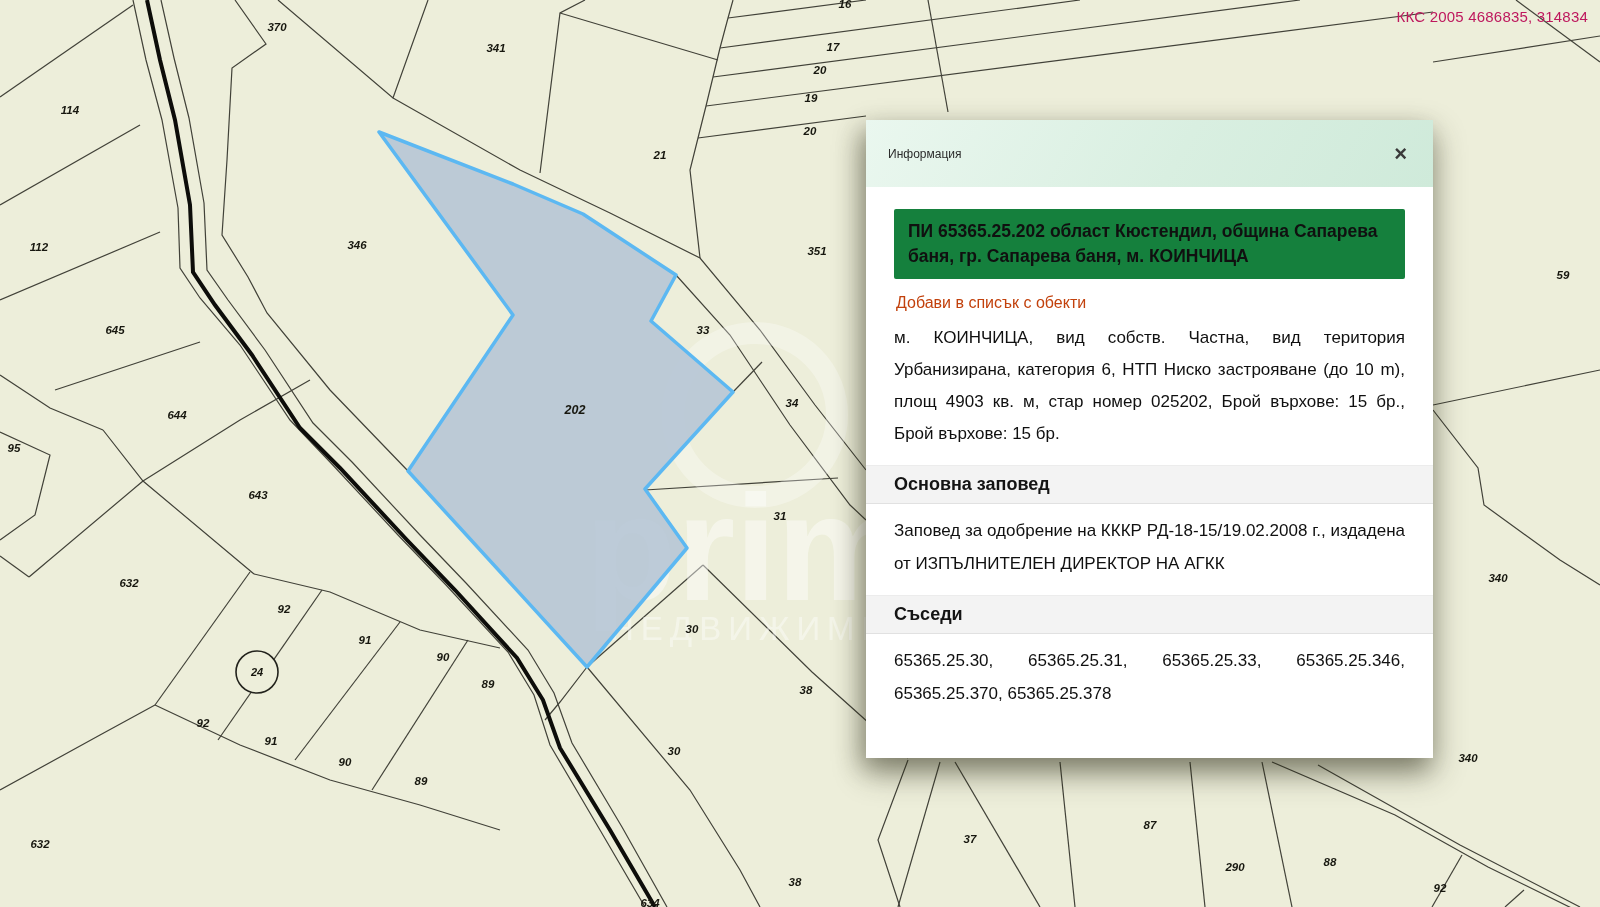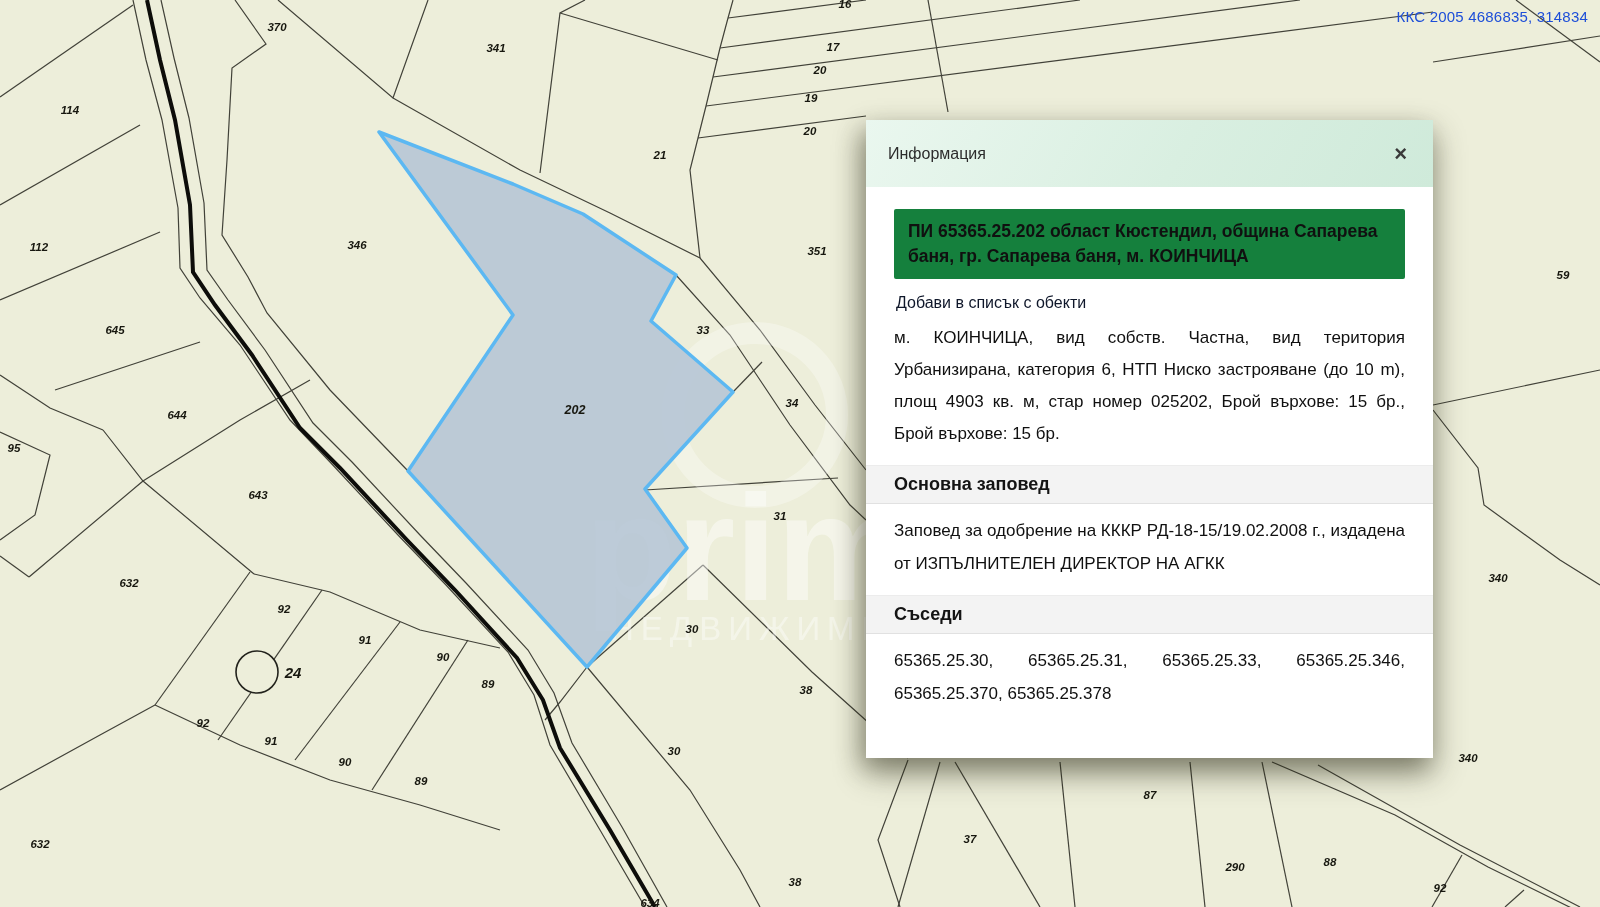--- a/index.html
+++ b/index.html
@@ -11,54 +11,54 @@
   #map-svg{position:absolute;left:0;top:0;}
   
   .map-label{
     position:absolute;transform:translate(-50%,-50%);
     font-family:"Liberation Sans",sans-serif;
     font-style:italic;font-weight:bold;
     font-size:11.5px;color:#17170f;white-space:nowrap;
     pointer-events:none;
   }
   .map-label.big{font-size:12.5px;}
-  .map-label.circled{font-size:15px;margin-left:36px;}
+  .map-label.circled{font-size:11px;}
   
   .ref-code{
     position:absolute;top:8px;right:12px;
-    font-size:15px;color:#1d4ed8;letter-spacing:.2px;
+    font-size:15px;color:#be185d;letter-spacing:.2px;
   }
   
   .popup{
     position:absolute;left:866px;top:120px;width:567px;height:638px;
     background:#ffffff;
     box-shadow:0 14px 30px rgba(45,45,25,.45),-6px 10px 22px rgba(45,45,25,.28);
     display:flex;flex-direction:column;
   }
   .popup-header{
     height:67px;flex:0 0 67px;
     background:linear-gradient(120deg,#eaf7ef 0%,#d9efe1 55%,#cfeada 100%);
     display:flex;align-items:center;justify-content:space-between;
     padding:0 22px;box-sizing:border-box;
   }
-  .popup-header .hdr-title{font-size:16px;color:#2c2c2c;}
+  .popup-header .hdr-title{font-size:12px;color:#2c2c2c;}
   .close-btn{
     font-size:22px;line-height:22px;color:#3a3a3a;cursor:pointer;
     font-weight:bold;padding:2px 4px;user-select:none;
   }
   .popup-body{
     padding:22px 28px 0;box-sizing:border-box;color:#101010;overflow:hidden;
   }
   .parcel-heading{
     background:#15803d;border-radius:2px;
     padding:10px 14px;font-size:17.5px;font-weight:bold;line-height:25px;
   }
   .add-link{
     display:inline-block;margin:15px 2px 6px;
-    color:#0f172a;font-size:16px;text-decoration:none;cursor:pointer;
+    color:#c2410c;font-size:16px;text-decoration:none;cursor:pointer;
   }
   .desc{
     font-size:17px;line-height:32px;text-align:justify;margin-top:4px;
   }
   .section-heading{
     background:#f3f3f3;border-bottom:1px solid #e1e1e1;border-top:1px solid #ececec;
     margin:15px -28px 10px;padding:8px 28px;
     font-size:18px;font-weight:bold;color:#141414;
   }
   .section-body{
@@ -171,21 +171,21 @@
       <span class="map-label" style="left: 660px; top: 155px;">21</span>
       <span class="map-label" style="left: 817px; top: 251px;">351</span>
       <span class="map-label" style="left: 703px; top: 330px;">33</span>
       <span class="map-label" style="left: 792px; top: 403px;">34</span>
       <span class="map-label" style="left: 755px; top: 516px; margin-left: 25px;">31</span>
       <span class="map-label" style="left: 692px; top: 629px;">30</span>
       <span class="map-label" style="left: 806px; top: 690px;">38</span>
       <span class="map-label" style="left: 674px; top: 751px;">30</span>
       <span class="map-label" style="left: 970px; top: 839px;">37</span>
       <span class="map-label" style="left: 795px; top: 882px;">38</span>
-      <span class="map-label" style="left: 1150px; top: 795px;">87</span>
+      <span class="map-label" style="left: 1150px; top: 825px;">87</span>
       <span class="map-label" style="left: 1235px; top: 867px;">290</span>
       <span class="map-label" style="left: 1330px; top: 862px;">88</span>
       <span class="map-label" style="left: 1440px; top: 888px;">92</span>
       <span class="map-label" style="left: 1468px; top: 758px;">340</span>
       <span class="map-label" style="left: 1498px; top: 578px;">340</span>
       <span class="map-label" style="left: 1563px; top: 275px;">59</span>
     </div>
 
   <div class="ref-code">ККС 2005 4686835, 314834</div>
 

